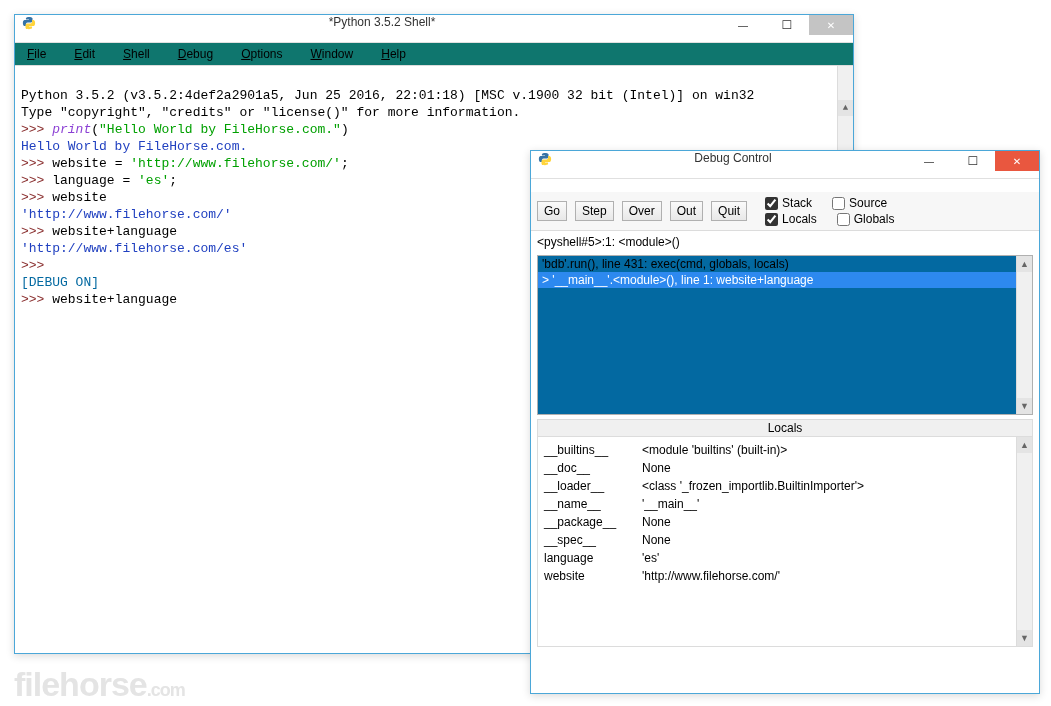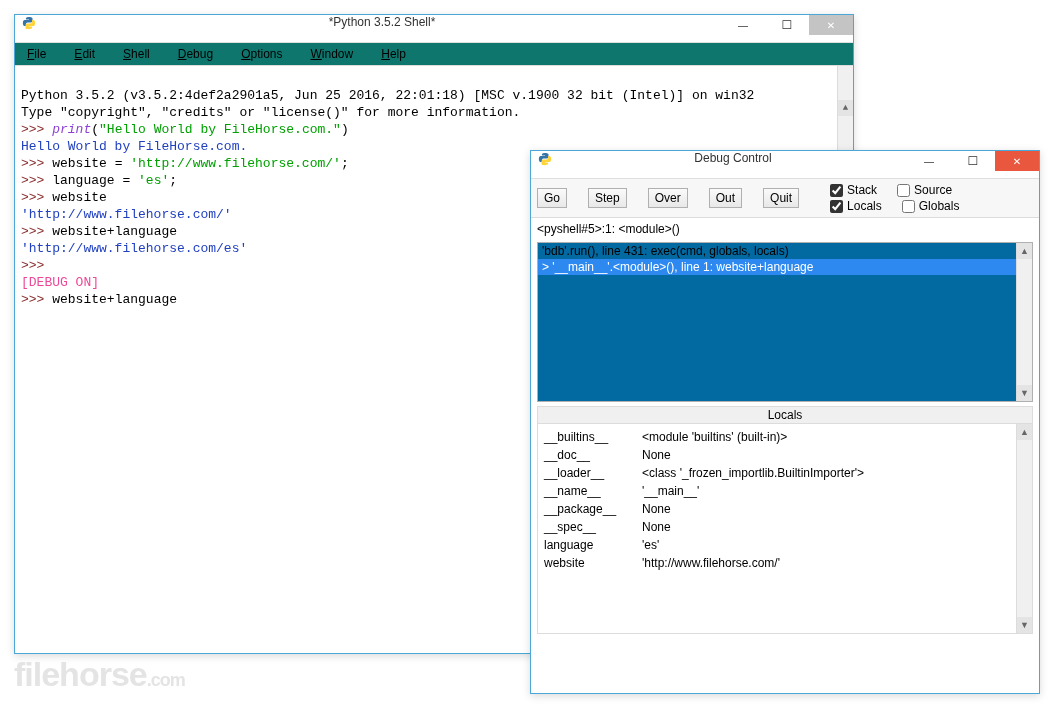--- a/index.html
+++ b/index.html
@@ -22,44 +22,44 @@
 
 .editor { font-family: "Courier New", monospace; font-size: 13px; line-height: 17px; padding: 4px 6px; white-space: pre; overflow: hidden; position:relative; height: calc(100% - 52px); background:#fff; }
 .editor .scrollbar-v { position:absolute; right:0; top:0; bottom:0; width:16px; background:#f0f0f0; border-left:1px solid #dcdcdc; }
 .editor .scrollbar-v .arrow { height:16px; background:#e4e4e4; display:flex;align-items:center;justify-content:center;font-size:9px;color:#666; }
 .editor .scrollbar-v .track { height: calc(100% - 32px); }
 
 .prompt { color:#8a2f2f; }
 .kw-print { color:#8b3fd4;font-style:italic; }
 .str-green { color:#00a000; }
 .out-blue { color:#2040c0; }
-.debug-on { color:#ec4899; }
-
-
-.debug-window .toolbar { display:flex; align-items:center; padding:4px 6px; gap:21px; border-bottom:1px solid #dcdcdc; background:#f7f7f7; }
+.debug-on { color:#0369a1; }
+
+
+.debug-window .toolbar { display:flex; align-items:center; padding:4px 6px; gap:8px; border-bottom:1px solid #dcdcdc; background:#f7f7f7;margin-top:13px; }
 .debug-window .btn { border:1px solid #b0b0b0; background:linear-gradient(#fafafa,#e8e8e8); padding:2px 6px; font-size:12px; cursor:pointer; }
 .debug-window .checks { display:flex; flex-direction:column; gap:2px; margin-left:10px; font-size:12px; }
 .debug-window .checks .row { display:flex; gap:20px; }
 .debug-window .checks label { display:flex; align-items:center; gap:4px; }
 .statusline { padding:4px 6px; font-size:12px; }
 .stacklist { border:1px solid #b0b0b0; margin:2px 6px; height:160px; font-size:12px; background:#0369a1; position:relative; }
 .stacklist .item { padding:1px 4px; white-space:nowrap; overflow:hidden; text-overflow:ellipsis; }
 .stacklist .item.sel { background:#2d89ef; color:#fff; }
 .stacklist .sv { position:absolute; right:0; top:0; bottom:0; width:16px; background:#f0f0f0; border-left:1px solid #dcdcdc; }
 .stacklist .sv .arrow { height:16px; background:#e4e4e4; display:flex;align-items:center;justify-content:center;font-size:9px;color:#666; }
 
 .locals-hdr { text-align:center; font-size:12px; background:#f0f0f0; border:1px solid #dcdcdc; margin:4px 6px 0 6px; padding:1px; }
 .locals-body { margin:0 6px 6px 6px; border:1px solid #dcdcdc; border-top:none; padding:4px 2px; position:relative; }
 .locals-body .row { display:flex; gap:8px; font-size:12px; padding:2px 0; }
 .locals-body .k { width:90px; background:#fff; padding-left:4px; }
 .locals-body .v { flex:1; background:#fff; padding-left:4px; }
 .locals-body .sv { position:absolute; right:0; top:0; bottom:0; width:16px; background:#f0f0f0; border-left:1px solid #dcdcdc; }
 .locals-body .sv .arrow { height:16px; background:#e4e4e4; display:flex;align-items:center;justify-content:center;font-size:9px;color:#666; }
 
-.watermark { position:absolute; left:14px; bottom:12px; font-size:34px; font-weight:bold; color:#e4e4e4; font-family: Arial, sans-serif; letter-spacing:-1px; }
+.watermark { position:absolute; left:14px; bottom:2px; font-size:34px; font-weight:bold; color:#e4e4e4; font-family: Arial, sans-serif; letter-spacing:-1px; }
 .watermark .com { font-size:18px; }
 
 input[type=checkbox] { accent-color:#333; }
 </style>
 </head>
 <body>
 
 <div class="window" style="left:14px; top:14px; width:840px; height:640px;">
   <div class="titlebar">
     <span class="icon-slot">

